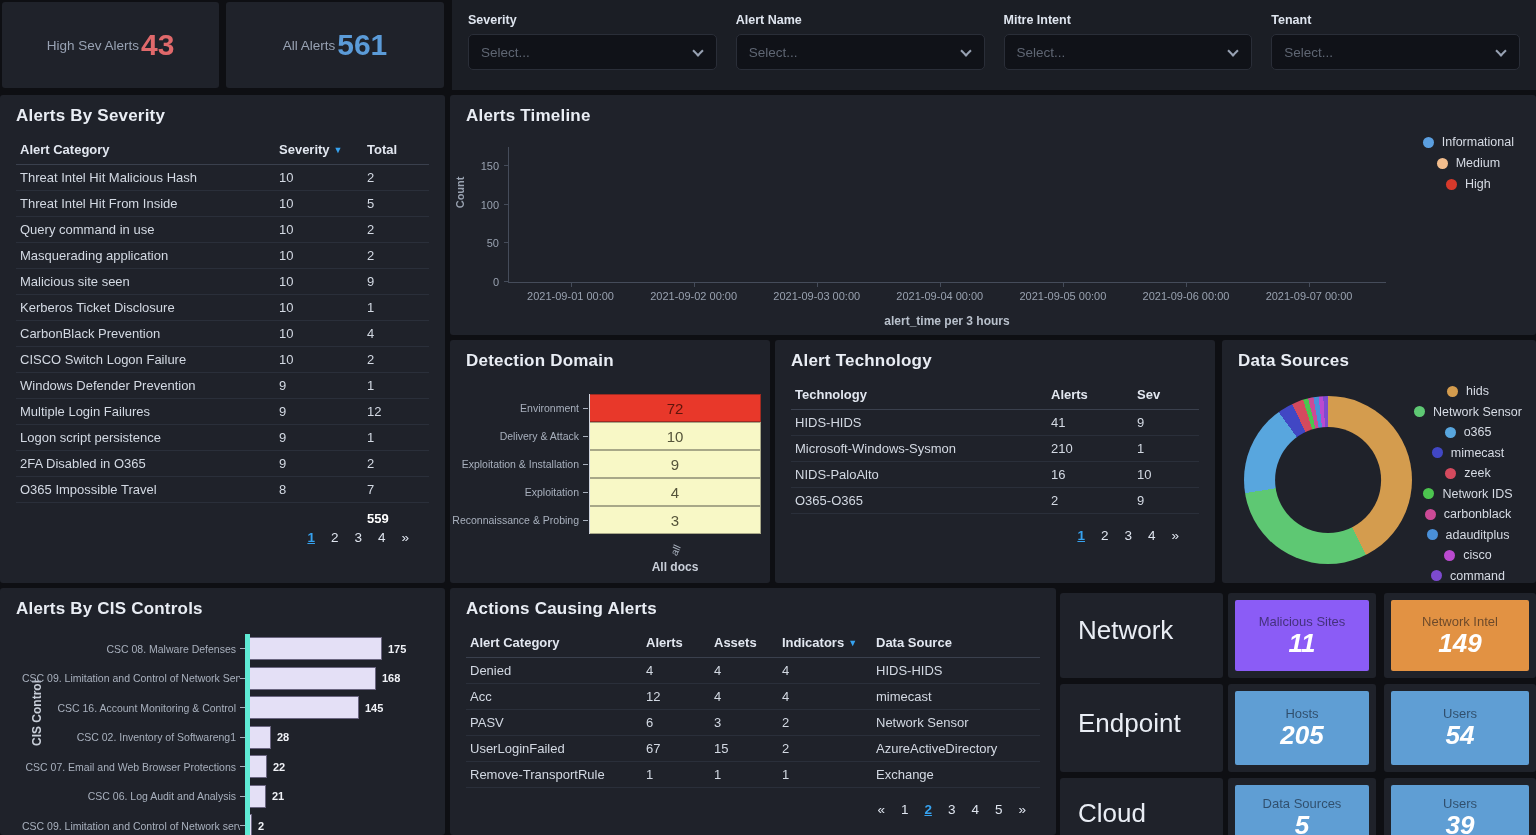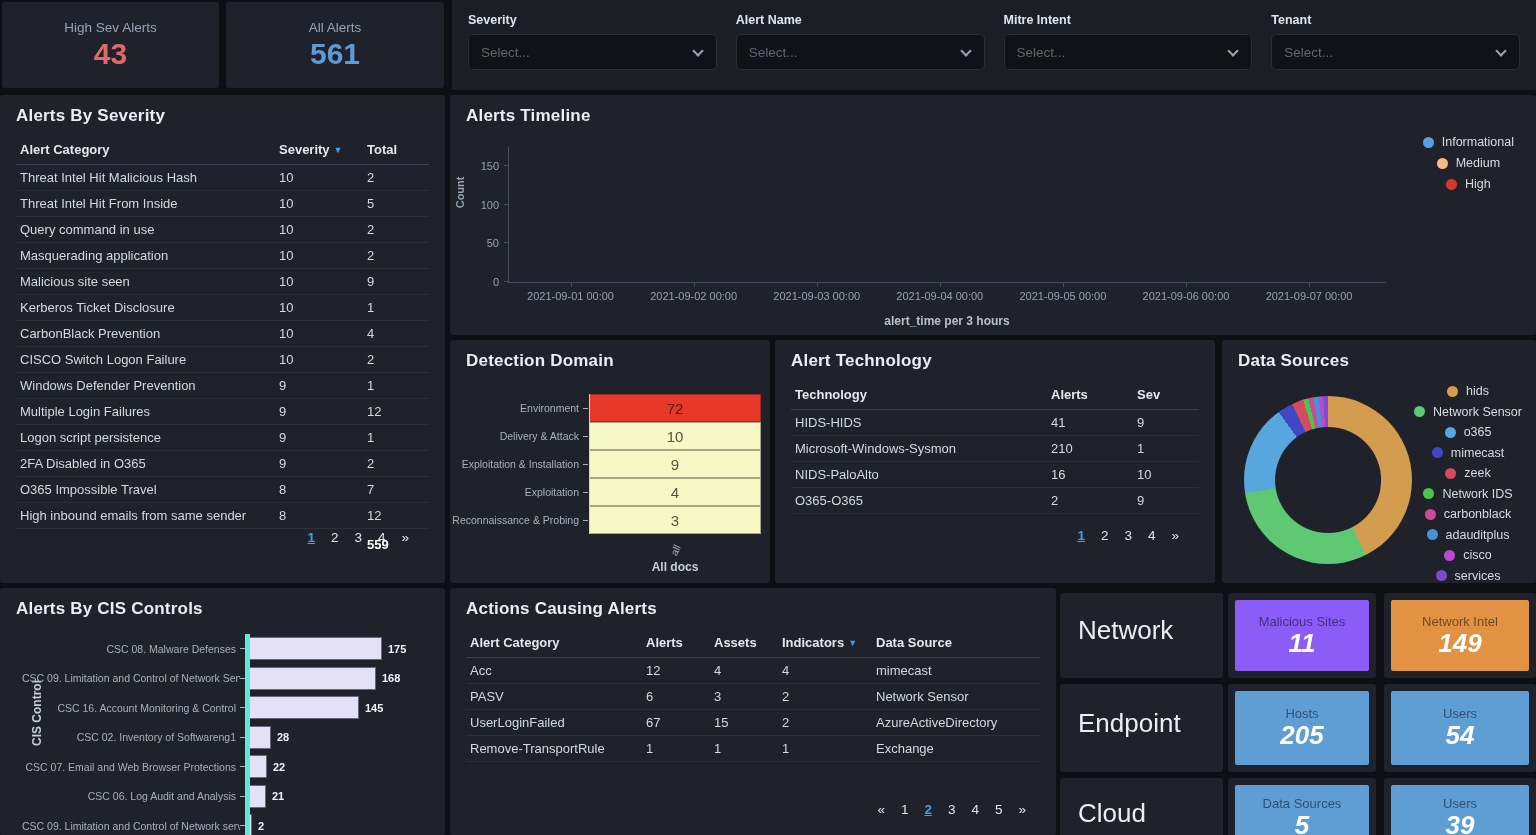--- a/index.html
+++ b/index.html
@@ -4,21 +4,21 @@
 <style>
   * { margin:0; padding:0; box-sizing:border-box; }
   html,body { background:#0e0f13; font-family:"Liberation Sans", sans-serif; }
   .stage { position:relative; width:1536px; height:835px; background:#0e0f13; overflow:hidden; }
   .panel { position:absolute; background:#1f222a; border-radius:3px; overflow:hidden; }
   .panel-title { font-size:17px; font-weight:700; color:#e9edf4; padding:11px 16px 6px; letter-spacing:.2px; }
 
   
   #p-high   { left:2px;   top:2px; width:217px; height:86px; }
   #p-all    { left:226px; top:2px; width:218px; height:86px; }
-  .metric-panel { display:flex; flex-direction:column; align-items:center; justify-content:center; gap:2px; }
+  .metric-panel { display:flex; align-items:center; justify-content:center; gap:2px; }
   .metric-label { font-size:13.5px; color:#98a2b3; }
   .metric-value { font-size:30px; font-weight:700; }
 
   
   #p-filters { left:452px; top:0; width:1084px; height:90px; background:#1b1e25; border-radius:0; }
   .filters-row { display:flex; gap:19px; padding:13px 16px; }
   .filter { width:250px; }
   .filter-label { font-size:12.5px; font-weight:700; color:#dfe5ef; margin-bottom:7px; }
   .select-box { position:relative; height:36px; background:#101218; border:1px solid #2a2e38; border-radius:5px;
                 display:flex; align-items:center; padding:0 30px 0 12px; cursor:pointer; }
@@ -233,25 +233,20 @@
           <tr>
             <td>2FA Disabled in O365</td>
             <td>9</td>
             <td>2</td>
           </tr>
           <tr>
             <td>O365 Impossible Travel</td>
             <td>8</td>
             <td>7</td>
           </tr>
-          <tr>
-            <td>High inbound emails from same sender</td>
-            <td>8</td>
-            <td>12</td>
-          </tr>
           <tr class="total-row">
             <td></td>
             <td></td>
             <td>559</td>
           </tr>
         </tbody>
     </table>
     <div class="pager" id="sev-pager">
         <span class="active">1</span>
         <span>2</span>
@@ -435,21 +430,21 @@
         <div class="legend-item">
           <span class="legend-dot" style="background: rgb(74, 144, 217);"></span>
           <span class="legend-label">adauditplus</span>
         </div>
         <div class="legend-item">
           <span class="legend-dot" style="background: rgb(187, 74, 208);"></span>
           <span class="legend-label">cisco</span>
         </div>
         <div class="legend-item">
           <span class="legend-dot" style="background: rgb(125, 74, 208);"></span>
-          <span class="legend-label">services</span>
+          <span class="legend-label">command</span>
         </div>
       </div>
   </div>
 
   <div class="panel" id="p-cis">
     <div class="panel-title">Alerts By CIS Controls</div>
     <div class="cis-ylab">CIS Control</div>
     <div class="cis-wrap" id="cis-rows">
         <div class="cis-row">
           <div class="cis-label">CSC 08. Malware Defenses</div>
@@ -518,20 +513,27 @@
           <tr>
             <th>Alert Category</th>
             <th>Alerts</th>
             <th>Assets</th>
             <th>Indicators<span class="sort-arrow">▼</span></th>
             <th>Data Source</th>
           </tr>
         </thead>
         <tbody id="act-body">
           <tr>
+            <td>Denied</td>
+            <td>4</td>
+            <td>4</td>
+            <td>4</td>
+            <td>HIDS-HIDS</td>
+          </tr>
+          <tr>
             <td>Acc</td>
             <td>12</td>
             <td>4</td>
             <td>4</td>
             <td>mimecast</td>
           </tr>
           <tr>
             <td>PASV</td>
             <td>6</td>
             <td>3</td>

